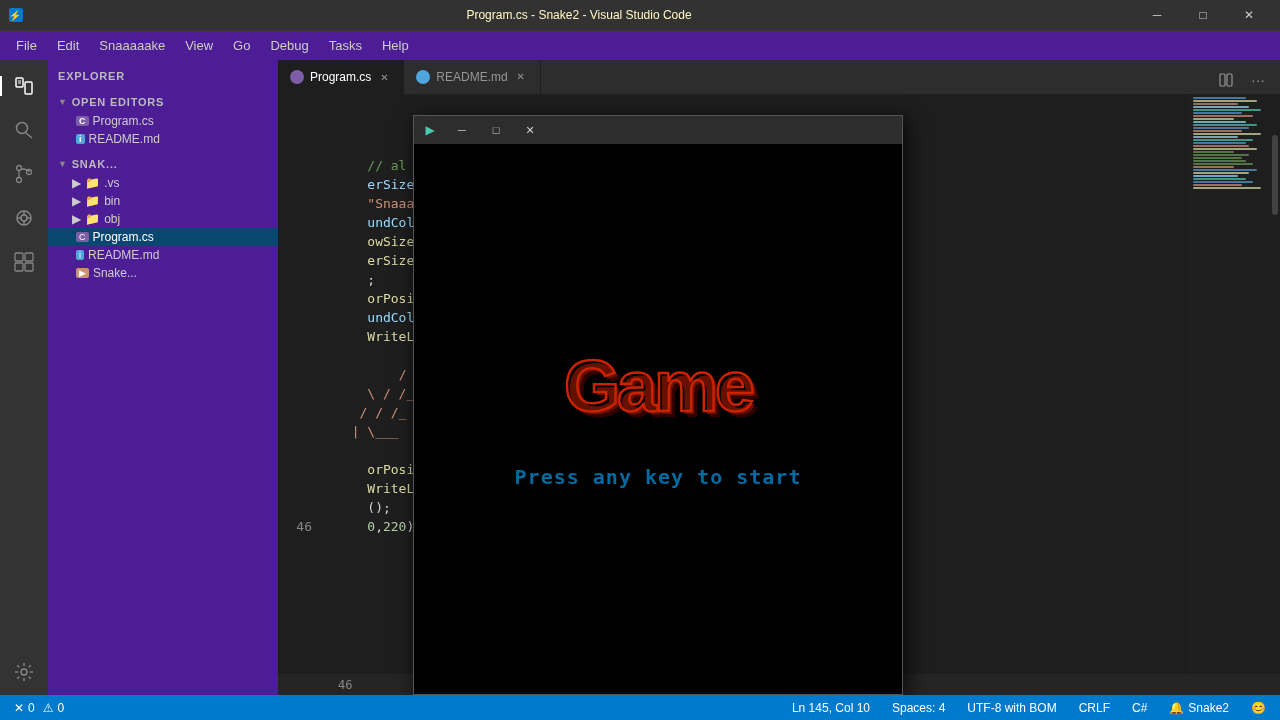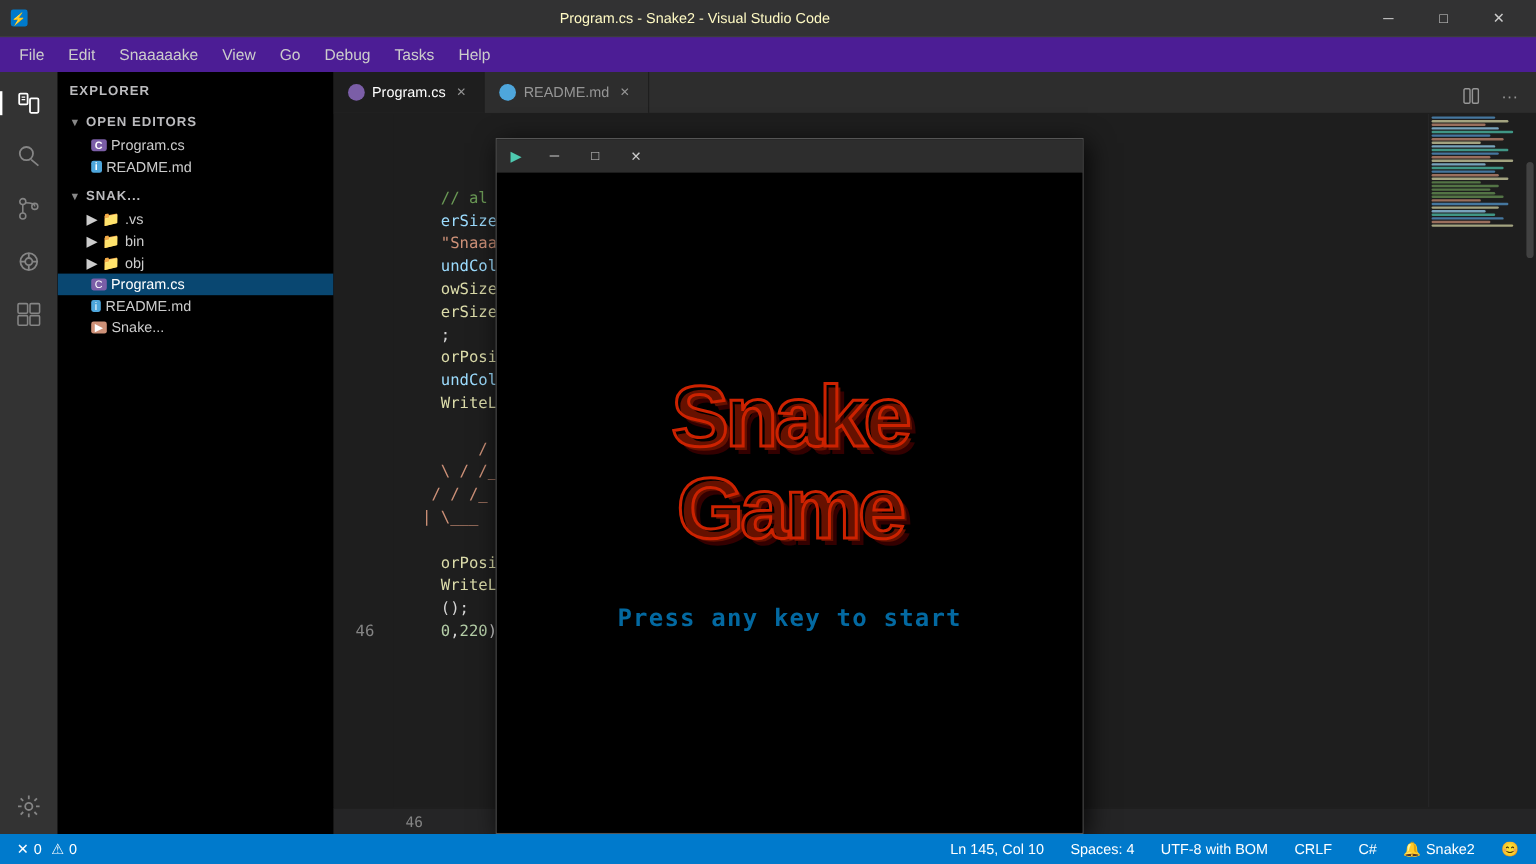--- a/index.html
+++ b/index.html
@@ -109,21 +109,21 @@
       background: #ffffff;
     }
     .activity-spacer { flex: 1; }
     .activity-bottom {
       padding-bottom: 10px;
     }
 
     
     .sidebar {
       width: 230px;
-      background: #000000;
+      background: #4c1d95;
       overflow-y: auto;
       font-size: 12px;
       color: #cccccc;
     }
     .sidebar-section-header {
       padding: 10px 10px 4px 10px;
       font-size: 11px;
       font-weight: 700;
       color: #bbbbbe;
       letter-spacing: 0.8px;
@@ -681,31 +681,20 @@
         <div style="text-align:center; line-height:1.0;">
           <div style="
             font-size: 72px;
             font-weight: 900;
             font-family: 'Arial Black', Impact, sans-serif;
             color: transparent;
             -webkit-text-stroke: 2.5px #cc2200;
             text-shadow: 3px 3px 0 #661100, 6px 6px 0 #330000;
             letter-spacing: -3px;
             line-height: 1;
-            margin-bottom: 4px;
-          ">Snake</div>
-          <div style="
-            font-size: 72px;
-            font-weight: 900;
-            font-family: 'Arial Black', Impact, sans-serif;
-            color: transparent;
-            -webkit-text-stroke: 2.5px #cc2200;
-            text-shadow: 3px 3px 0 #661100, 6px 6px 0 #330000;
-            letter-spacing: -3px;
-            line-height: 1;
             margin-bottom: 43px;
           ">Game</div>
         </div>
         <div class="press-key">Press any key to start</div>
       </div>
     </div>
 
   </div>
 
 </div>

